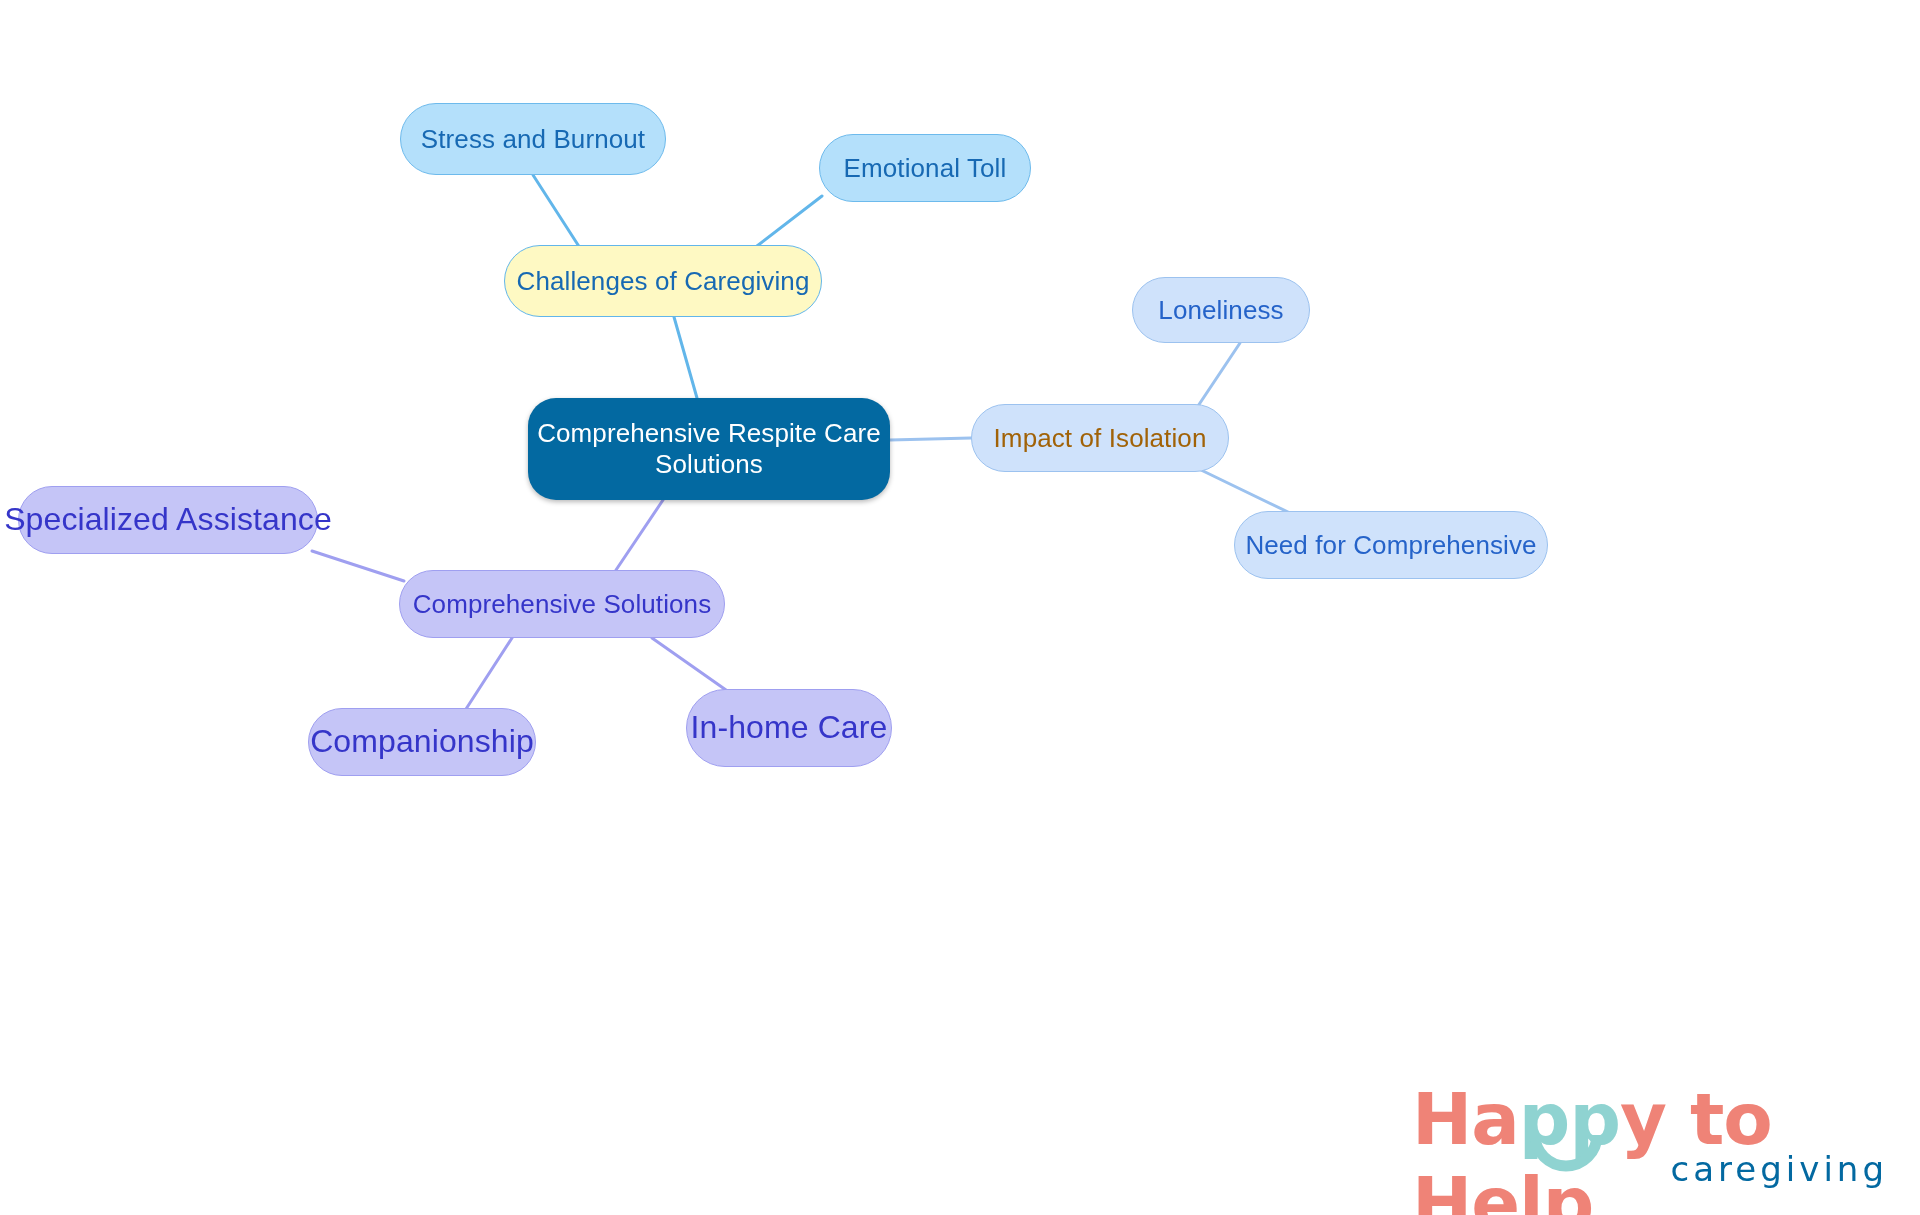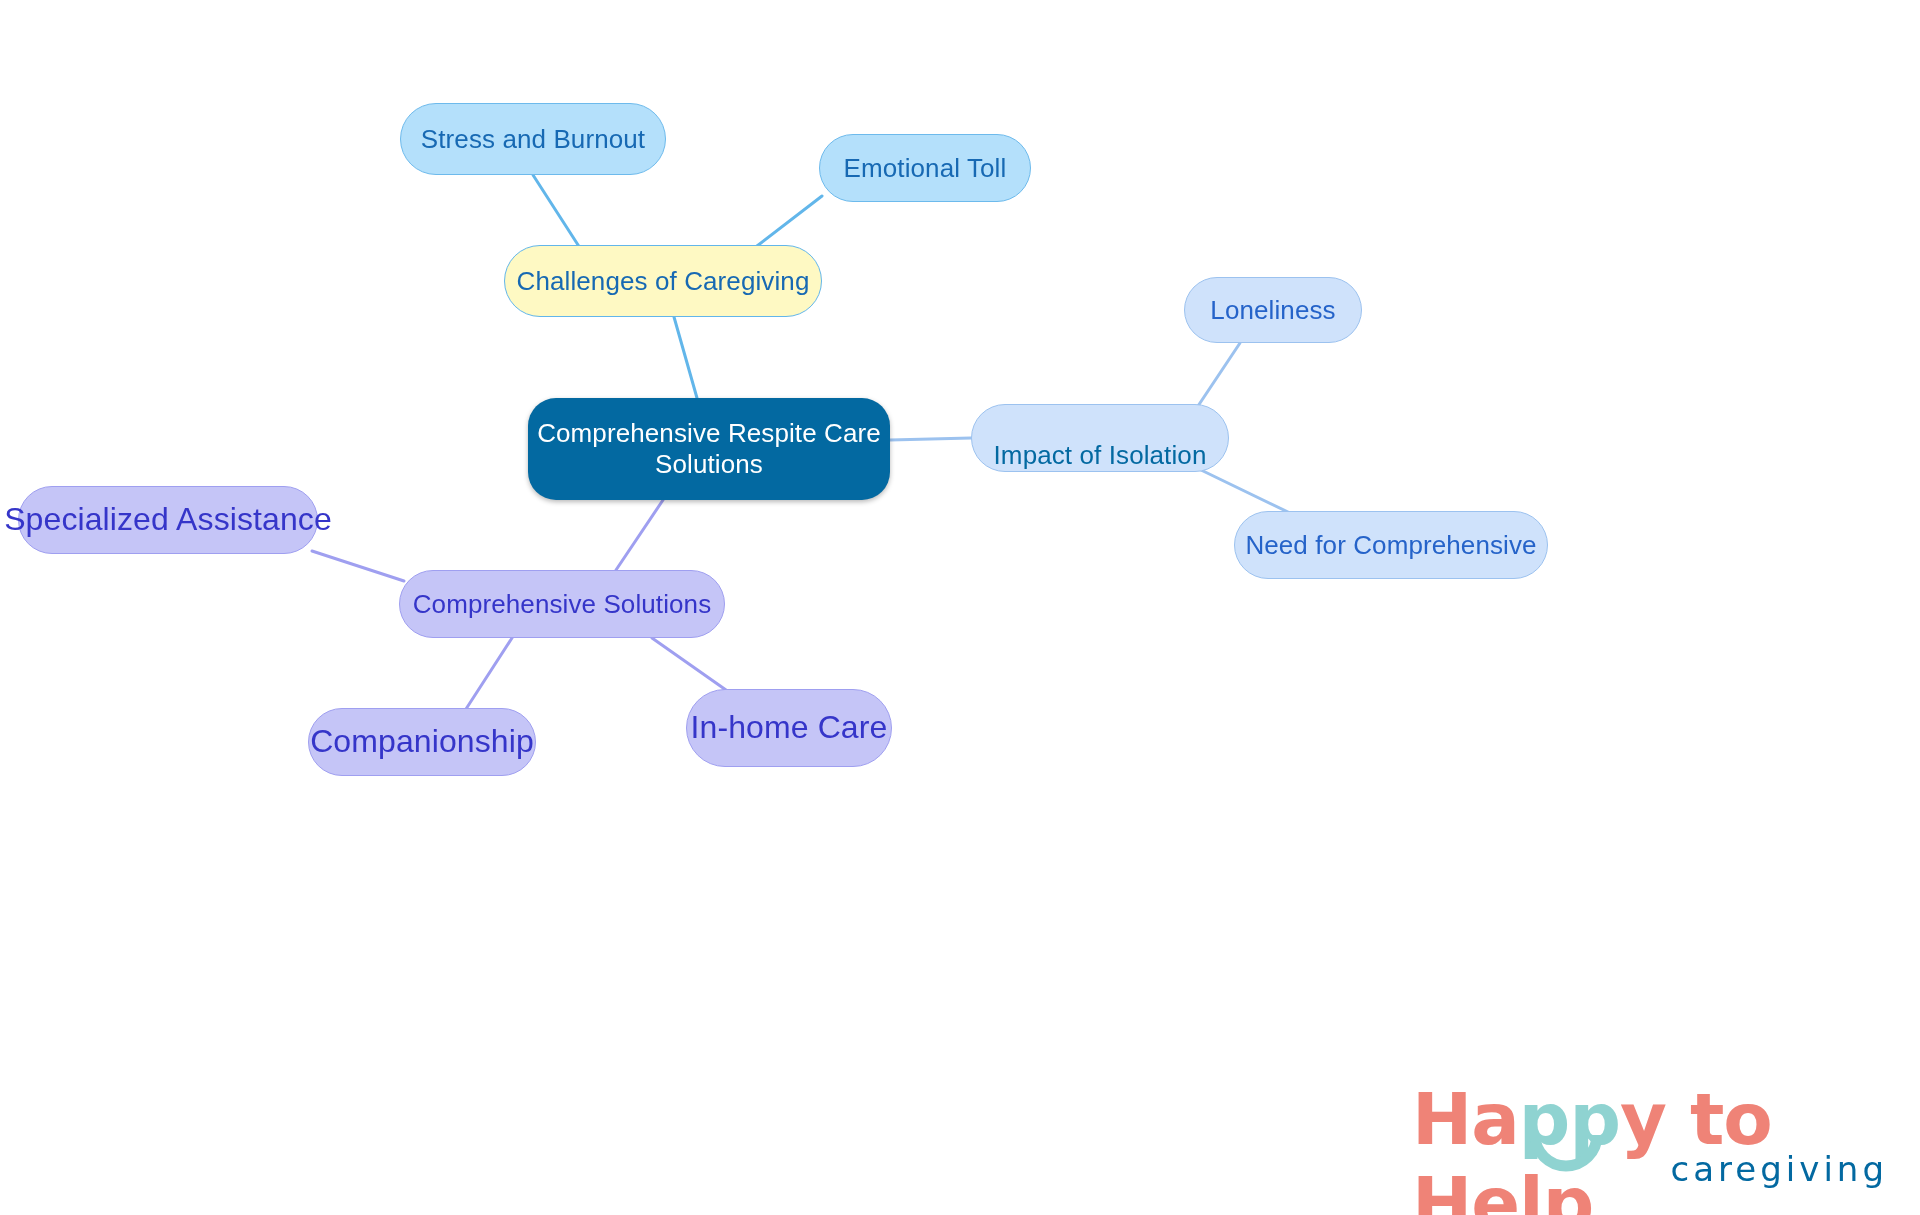--- a/index.html
+++ b/index.html
@@ -143,22 +143,22 @@
       <line x1="512" y1="638" x2="466" y2="709" stroke="#9f9ff0" stroke-width="3" stroke-linecap="round"></line>
       <line x1="652" y1="638" x2="726" y2="690" stroke="#9f9ff0" stroke-width="3" stroke-linecap="round"></line>
     </svg>
 
   <div id="nodes">
       <div class="node node-root" style="left: 528px; top: 398px; width: 362px; height: 102px; background: #0369a1; color: rgb(255, 255, 255);"><span>Comprehensive Respite Care
 Solutions</span></div>
       <div class="node node-branch-blue" style="left: 504px; top: 245px; width: 318px; height: 72px; background: #fef9c3; border-color: rgb(98, 182, 234); color: rgb(23, 105, 179);"><span>Challenges of Caregiving</span></div>
       <div class="node node-leaf-blue" style="left: 400px; top: 103px; width: 266px; height: 72px; background: rgb(180, 224, 251); border-color: rgb(109, 186, 236); color: rgb(23, 105, 179);"><span>Stress and Burnout</span></div>
       <div class="node node-leaf-blue" style="left: 819px; top: 134px; width: 212px; height: 68px; background: rgb(180, 224, 251); border-color: rgb(109, 186, 236); color: rgb(23, 105, 179); align-items: center;"><span>Emotional Toll</span></div>
-      <div class="node node-branch-lightblue" style="left: 971px; top: 404px; width: 258px; height: 68px; background: rgb(207, 226, 251); border-color: rgb(156, 194, 239); color: #0369a1; align-items: flex-end;"><span>Impact of Isolation</span></div>
-      <div class="node node-leaf-lightblue" style="left: 1184px; top: 277px; width: 178px; height: 66px; background: rgb(207, 226, 251); border-color: rgb(156, 194, 239); color: rgb(37, 99, 201);"><span>Loneliness</span></div>
+      <div class="node node-branch-lightblue" style="left: 971px; top: 404px; width: 258px; height: 68px; background: rgb(207, 226, 251); border-color: rgb(156, 194, 239); color: #a16207;"><span>Impact of Isolation</span></div>
+      <div class="node node-leaf-lightblue" style="left: 1132px; top: 277px; width: 178px; height: 66px; background: rgb(207, 226, 251); border-color: rgb(156, 194, 239); color: rgb(37, 99, 201);"><span>Loneliness</span></div>
       <div class="node node-leaf-lightblue" style="left: 1234px; top: 511px; width: 314px; height: 68px; background: rgb(207, 226, 251); border-color: rgb(156, 194, 239); color: rgb(37, 99, 201);"><span>Need for Comprehensive</span></div>
       <div class="node node-branch-purple" style="left: 399px; top: 570px; width: 326px; height: 68px; background: rgb(197, 197, 247); border-color: rgb(159, 159, 240); color: rgb(53, 53, 201);"><span>Comprehensive Solutions</span></div>
       <div class="node node-leaf-purple" style="left: 18px; top: 486px; width: 300px; height: 68px; background: rgb(197, 197, 247); border-color: rgb(159, 159, 240); color: rgb(53, 53, 201);"><span>Specialized Assistance</span></div>
       <div class="node node-leaf-purple" style="left: 308px; top: 708px; width: 228px; height: 68px; background: rgb(197, 197, 247); border-color: rgb(159, 159, 240); color: rgb(53, 53, 201);"><span>Companionship</span></div>
       <div class="node node-leaf-purple" style="left: 686px; top: 689px; width: 206px; height: 78px; background: rgb(197, 197, 247); border-color: rgb(159, 159, 240); color: rgb(53, 53, 201);"><span>In-home Care</span></div>
     </div>
 
   <div id="logo">
     <div class="logo-wordmark">
       <span class="logo-coral">Ha</span><span class="logo-teal">pp</span><span class="logo-coral">y to Help</span>

